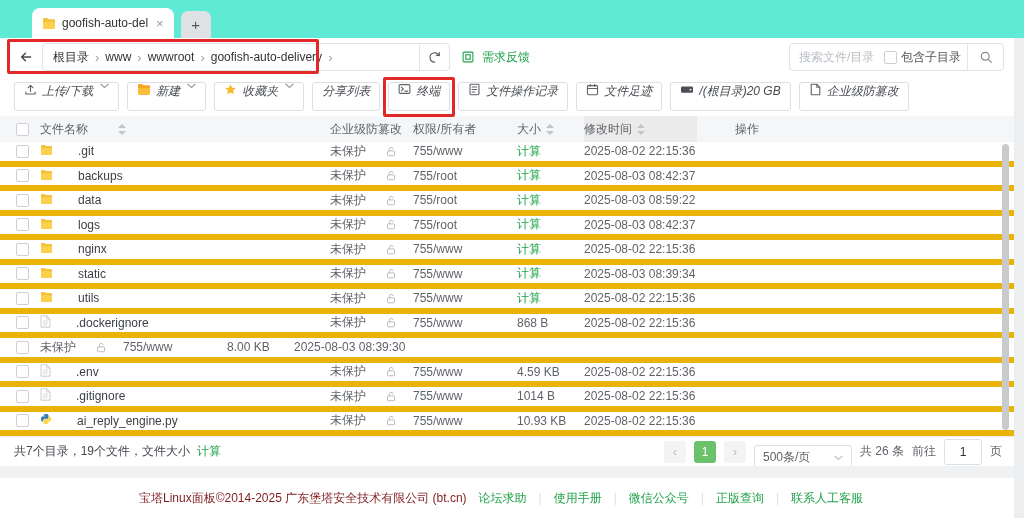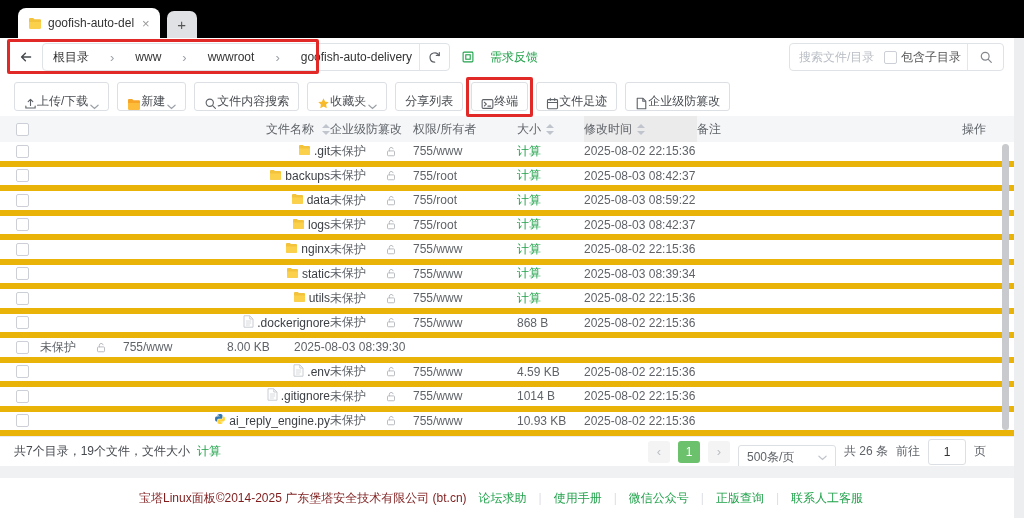--- a/index.html
+++ b/index.html
@@ -2,65 +2,65 @@
 <html><head>
 <meta charset="utf-8">
 <style>
   * { margin:0; padding:0; box-sizing:border-box; }
   html,body { width:1024px; height:518px; overflow:hidden; }
   body {
     font-family:"Liberation Sans","DejaVu Sans",sans-serif;
     font-size:12px; color:#333; background:#eceef0; position:relative;
   }
   
-  .tabbar { height:38px; background:#000000; display:flex; align-items:flex-end; padding-left:18px;text-align:right; }
+  .tabbar { height:38px; background:#5eead4; display:flex; align-items:flex-end; padding-left:32px;text-align:right; }
   .tab { height:30px; background:#fff; border-radius:8px 8px 0 0; display:flex; align-items:center;
          padding:0 10px; gap:6px; }
   .tab-label { color:#333; }
   .tab-close { color:#999; font-size:13px; cursor:pointer; margin-left:2px; }
   .tab-plus { height:27px; width:30px; background:#dfe1e4; border-radius:7px 7px 0 0; margin-left:7px;
               display:flex; align-items:center; justify-content:center; font-size:15px; color:#555; }
   
   .panel { position:absolute; top:38px; left:0; width:1014px; bottom:0; background:#fff;
            display:flex; flex-direction:column; }
   .gutter { position:absolute; top:38px; right:0; width:10px; bottom:0; background:#eceef0; }
   
   .nav-row { height:38px; display:flex; align-items:center; padding:0 10px 0 14px; }
   .nav-left { position:relative; display:flex; align-items:center; }
   .back-btn { width:24px; height:28px; display:flex; align-items:center; justify-content:center; cursor:pointer; }
   .crumb-group { width:408px; height:28px; border:1px solid #dfe2e6; border-radius:4px; display:flex;
                  align-items:center; margin-left:4px; }
-  .crumbs { display:flex; align-items:center; padding-left:10px; gap:21px; white-space:nowrap; overflow:hidden; flex:1; }
+  .crumbs { display:flex; align-items:center; padding-left:10px; gap:6px; white-space:nowrap; overflow:hidden; flex:1; }
   .crumb { color:#333; cursor:pointer; }
   .crumb-sep { color:#9aa0a6; font-size:13px; }
   .refresh-btn { width:30px; height:100%; border-left:1px solid #e3e6ea; display:flex; align-items:center;
                  justify-content:center; cursor:pointer; }
-  .feedback { display:flex; align-items:center; gap:16px; color:#21a24b; margin-left:12px; cursor:pointer; }
+  .feedback { display:flex; align-items:center; gap:8px; color:#21a24b; margin-left:12px; cursor:pointer; }
   .search-group { margin-left:auto; width:215px; height:28px; border:1px solid #dfe2e6; border-radius:4px;
                   display:flex; align-items:center; }
   .search-input { border:none; outline:none; flex:1; min-width:0; padding:0 0 0 9px; font-size:12px;
                   font-family:inherit; color:#a21caf; background:transparent; }
   .search-input::placeholder { color:#b9bec5; }
   .subdir { display:flex; align-items:center; gap:4px; color:#555; margin-right:6px; white-space:nowrap; }
   .search-btn { width:36px; height:100%; border-left:1px solid #e3e6ea; display:flex; align-items:center;
                 justify-content:center; cursor:pointer; }
   .checkbox { display:inline-block; width:13px; height:13px; border:1px solid #ccd0d6; border-radius:2px;
               background:#fff; flex:none; }
   
   .toolbar { height:40px; display:flex; align-items:center; gap:8px; padding:0 14px; }
   .btn { position:relative; height:29px; background:#fff; border:1px solid #dcdfe4; border-radius:3px;
-         display:flex; align-items:flex-end; padding:0 9px; color:#484c51; cursor:pointer;
-         white-space:nowrap; }
+         display:flex; align-items:flex-start; gap:5px; padding:0 9px; color:#484c51; cursor:pointer;
+         white-space:nowrap;font-style:italic; }
   .btn svg { flex:none; }
   .chev { margin-left:2px; }
   
   .thead { height:26px; background:#f5f6f8; display:flex; align-items:center; color:#5f6368; }
   .cell { display:flex; align-items:center; overflow:hidden; }
   .col-check { width:40px; padding-left:16px; flex:none; }
-  .col-name { width:290px; flex:none; gap:3px;justify-content:flex-end; }
+  .col-name { width:290px; flex:none; gap:25px; }
   .col-protect { width:83px; flex:none; gap:3px; }
   .col-owner { width:104px; flex:none; }
   .col-size { width:67px; flex:none; }
   .col-time { width:113px; flex:none; }
   .col-note { flex:1; }
   .col-op { width:90px; flex:none; justify-content:flex-end; padding-right:28px; }
   .thead .col-time { background:#ebebec; height:100%; }
   .sort { display:inline-block; position:relative; width:8px; height:11px; margin-left:5px; flex:none; }
   .sort::before { content:""; position:absolute; top:0; left:0; border-left:4px solid transparent;
                   border-right:4px solid transparent; border-bottom:4px solid #c0c4cc; }
@@ -68,21 +68,21 @@
                  border-right:4px solid transparent; border-top:4px solid #c0c4cc; }
   .rows { flex:1; overflow:hidden; position:relative; }
   .trow { height:24.5px; display:flex; align-items:center; border-bottom:6px solid #eab308; }
   .fname { color:#3b3f44; cursor:pointer; }
   .muted { color:#5f6368;gap:20px; }
   .green-link { color:#21a24b; cursor:pointer; }
   .scroll-thumb { position:absolute; right:5px; top:2px; width:7px; height:286px; background:#c8cacd;
                   border-radius:4px; }
   
   .status-row { height:30px; border-top:1px solid #ececee; display:flex; align-items:center;
-                padding:0 28px 0 14px; color:#45494e; }
+                padding:0 12px 0 14px; color:#45494e; }
   .pager { margin-left:auto; display:flex; align-items:center; gap:8px; color:#5f6368; }
   .pg-btn { width:22px; height:22px; background:#f4f4f5; color:#b9bec4; border-radius:3px;
             display:flex; align-items:center; justify-content:center; font-size:13px; cursor:pointer; }
   .pg-cur { width:22px; height:22px; background:#6cc26c; color:#fff; border-radius:3px;
             display:flex; align-items:center; justify-content:center; cursor:pointer; }
   .pg-select { width:98px; height:26px; border:1px solid #dcdfe4; border-radius:3px; display:flex;
                align-items:center; justify-content:space-between; padding:0 8px; cursor:pointer;margin-top:12px; }
   .pg-input { width:38px; height:26px; border:1px solid #dcdfe4; border-radius:3px; text-align:center;
               font-size:12px; font-family:inherit; color:#333; outline:none; }
   
@@ -180,51 +180,58 @@
           <path d="M1 2.2C1 1.5 1.5 1 2.2 1h3l1.2 1.3h5.4c.7 0 1.2.5 1.2 1.2v7.1c0 .7-.5 1.2-1.2 1.2H2.2C1.5 11.8 1 11.3 1 10.6z" fill="#f7a527"></path>
           <path d="M1 5h12v5.6c0 .7-.5 1.2-1.2 1.2H2.2C1.5 11.8 1 11.3 1 10.6z" fill="#fdbd3a"></path>
         </svg>
       <span>新建</span>
       <svg class="chev" width="9" height="6" viewBox="0 0 10 6">
           <path d="M1 1l4 3.6L9 1" fill="none" stroke="#9aa0a6" stroke-width="1.3" stroke-linecap="round"></path>
         </svg>
     </div>
     <div class="btn">
       <svg width="13" height="13" viewBox="0 0 14 14">
-          <circle cx="6.2" cy="6.2" r="3.9" fill="none" stroke="#5f6368" stroke-width="1.2"></circle>
-          <path d="M9.3 9.3l3 3" stroke="#5f6368" stroke-width="1.2" stroke-linecap="round"></path>
-        </svg>
-      <span>文件内容搜索</span>
-    </div>
-    <div class="btn">
-      <svg width="13" height="13" viewBox="0 0 14 14">
           <path d="M7 1.4l1.8 3.6 3.9.5-2.9 2.7.7 3.9L7 10.2l-3.5 1.9.7-3.9L1.3 5.5l3.9-.5z" fill="#f7ba2a"></path>
         </svg>
       <span>收藏夹</span>
       <svg class="chev" width="9" height="6" viewBox="0 0 10 6">
           <path d="M1 1l4 3.6L9 1" fill="none" stroke="#9aa0a6" stroke-width="1.3" stroke-linecap="round"></path>
         </svg>
     </div>
     <div class="btn">
       <span>分享列表</span>
     </div>
     <div class="btn">
       <div class="anno anno-term"></div>
       <svg width="13" height="12" viewBox="0 0 14 13">
           <rect x="1.2" y="1.8" width="11.6" height="9.4" rx="1.2" fill="none" stroke="#5f6368" stroke-width="1.2"></rect>
           <path d="M3.6 4.6l2.2 2-2.2 2M7.4 8.8h3" fill="none" stroke="#5f6368" stroke-width="1.2" stroke-linecap="round" stroke-linejoin="round"></path>
         </svg>
       <span>终端</span>
     </div>
     <div class="btn">
       <svg width="13" height="13" viewBox="0 0 14 14">
+          <rect x="2.2" y="1.4" width="9.6" height="11.2" rx="1" fill="none" stroke="#5f6368" stroke-width="1.2"></rect>
+          <path d="M4.5 4.4h5M4.5 7h5M4.5 9.6h3" stroke="#5f6368" stroke-width="1.1" stroke-linecap="round"></path>
+        </svg>
+      <span>文件操作记录</span>
+    </div>
+    <div class="btn">
+      <svg width="13" height="13" viewBox="0 0 14 14">
           <rect x="1.6" y="2.8" width="10.8" height="9.8" rx="1" fill="none" stroke="#5f6368" stroke-width="1.2"></rect>
           <path d="M1.6 5.8h10.8M4.6 1.4v2.4M9.4 1.4v2.4" stroke="#5f6368" stroke-width="1.1" stroke-linecap="round"></path>
         </svg>
       <span>文件足迹</span>
+    </div>
+    <div class="btn">
+      <svg width="14" height="13" viewBox="0 0 14 13">
+          <rect x="1" y="3.6" width="12" height="6.2" rx="1.3" fill="#4b5056"></rect>
+          <circle cx="10.5" cy="6.7" r=".9" fill="#fff"></circle>
+        </svg>
+      <span>/(根目录)20 GB</span>
     </div>
     <div class="btn">
       <svg width="13" height="13" viewBox="0 0 14 14">
           <path d="M2.4 1.4h6.2l3 3v8.2H2.4z" fill="none" stroke="#5f6368" stroke-width="1.2" stroke-linejoin="round"></path>
           <path d="M8.4 1.4v3.2h3.2" fill="none" stroke="#5f6368" stroke-width="1.2" stroke-linejoin="round"></path>
         </svg>
       <span>企业级防篡改</span>
     </div>
 
   </div>
@@ -243,23 +250,20 @@
     <span class="cell col-owner">
         <span>权限/所有者</span>
       </span>
     <span class="cell col-size">
         <span>大小</span>
         <span class="sort"></span>
       </span>
     <span class="cell col-time">
         <span>修改时间</span>
         <span class="sort"></span>
-      </span>
-    <span class="cell col-note">
-        <span>备注</span>
       </span>
     <span class="cell col-op">
         <span>操作</span>
       </span>
   </div>
 
   <div class="rows" id="rows">
 
     <div class="trow">
       <span class="cell col-check">

